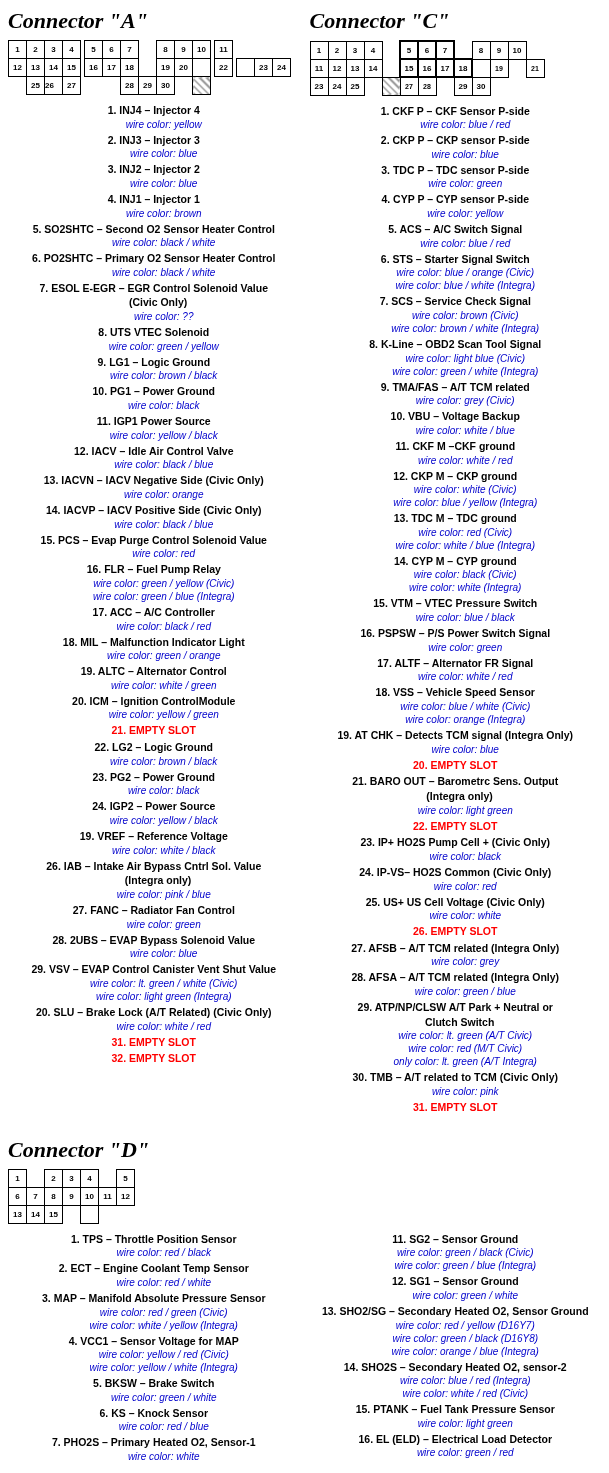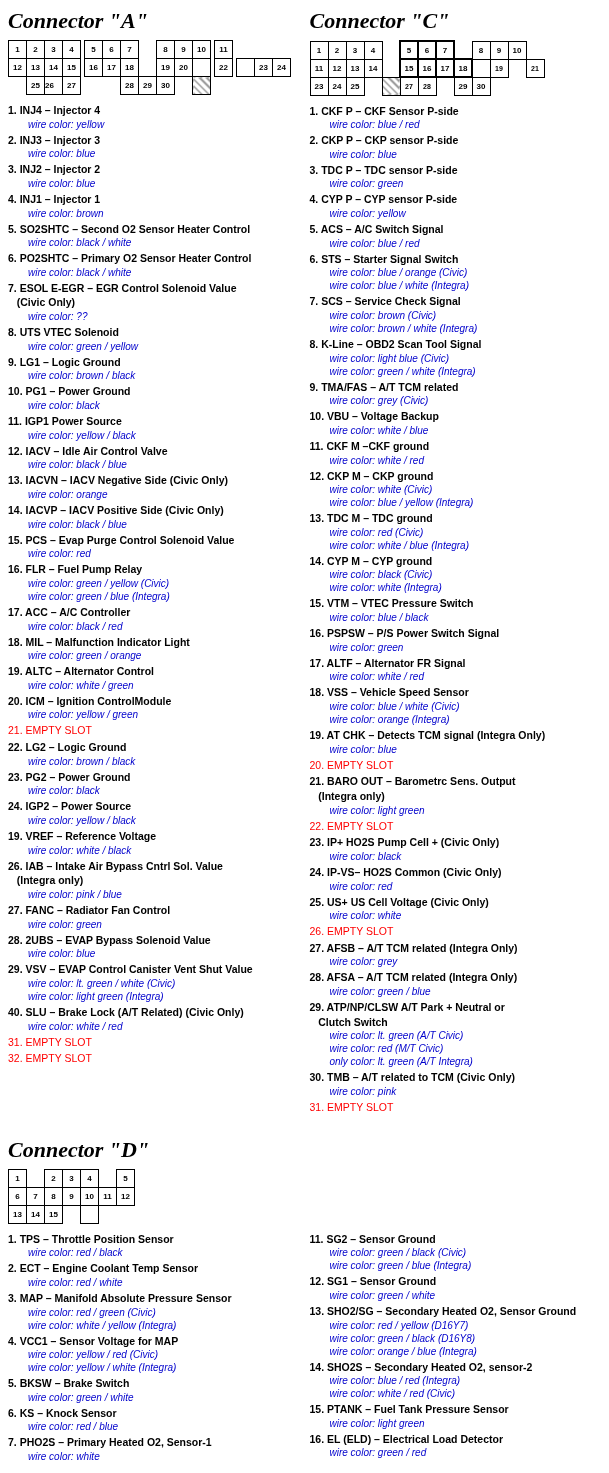--- a/index.html
+++ b/index.html
@@ -17,39 +17,40 @@
     .connector-title {
       font-size: 22px;
       font-weight: bold;
       font-family: 'Times New Roman', serif;
       margin-bottom: 6px;
       font-style: italic;
     }
     .item-list {
       list-style: none;
       padding: 0;
+      text-align: center;
     }
     .item-list li {
       margin-bottom: 2px;
       line-height: 1.3;
     }
     .item-name {
       font-weight: bold;
       font-size: 10.5px;
     }
     .wire-color {
       color: #0000cc;
       font-style: italic;
       padding-left: 20px;
       display: block;
       font-size: 10px;
     }
     .empty-slot {
       color: red;
-      font-weight: normal;
+      font-weight: bold;
     }
     
     .top-section {
       display: grid;
       grid-template-columns: 1fr 1fr;
       gap: 0 10px;
       margin-bottom: 10px;
     }
     .bottom-section {
       display: grid;
@@ -145,21 +146,21 @@
       <li><span class="item-name">20. ICM – Ignition ControlModule</span><span class="wire-color">wire color: yellow / green</span></li>
       <li><span class="item-name empty-slot">21. EMPTY SLOT</span></li>
       <li><span class="item-name">22. LG2 – Logic Ground</span><span class="wire-color">wire color: brown / black</span></li>
       <li><span class="item-name">23. PG2 – Power Ground</span><span class="wire-color">wire color: black</span></li>
       <li><span class="item-name">24. IGP2 – Power Source</span><span class="wire-color">wire color: yellow / black</span></li>
       <li><span class="item-name">19. VREF – Reference Voltage</span><span class="wire-color">wire color: white / black</span></li>
       <li><span class="item-name">26. IAB – Intake Air Bypass Cntrl Sol. Value<br>&nbsp;&nbsp;&nbsp;(Integra only)</span><span class="wire-color">wire color: pink / blue</span></li>
       <li><span class="item-name">27. FANC – Radiator Fan Control</span><span class="wire-color">wire color: green</span></li>
       <li><span class="item-name">28. 2UBS – EVAP Bypass Solenoid Value</span><span class="wire-color">wire color: blue</span></li>
       <li><span class="item-name">29. VSV – EVAP Control Canister Vent Shut Value</span><span class="wire-color">wire color: lt. green / white (Civic)</span><span class="wire-color">wire color: light green (Integra)</span></li>
-      <li><span class="item-name">40. SLU – Brake Lock (A/T Related) (Civic Only)</span><span class="wire-color">wire color: white / red</span></li>
+      <li><span class="item-name">20. SLU – Brake Lock (A/T Related) (Civic Only)</span><span class="wire-color">wire color: white / red</span></li>
       <li><span class="item-name empty-slot">31. EMPTY SLOT</span></li>
       <li><span class="item-name empty-slot">32. EMPTY SLOT</span></li>
     </ul>
   </div>
 
   <div class="connector-section">
     <div class="connector-title">Connector "C"</div>
 
     <div style="margin-bottom:8px;">
       <table style="border-collapse:collapse; font-size:8px; font-weight:bold;">

